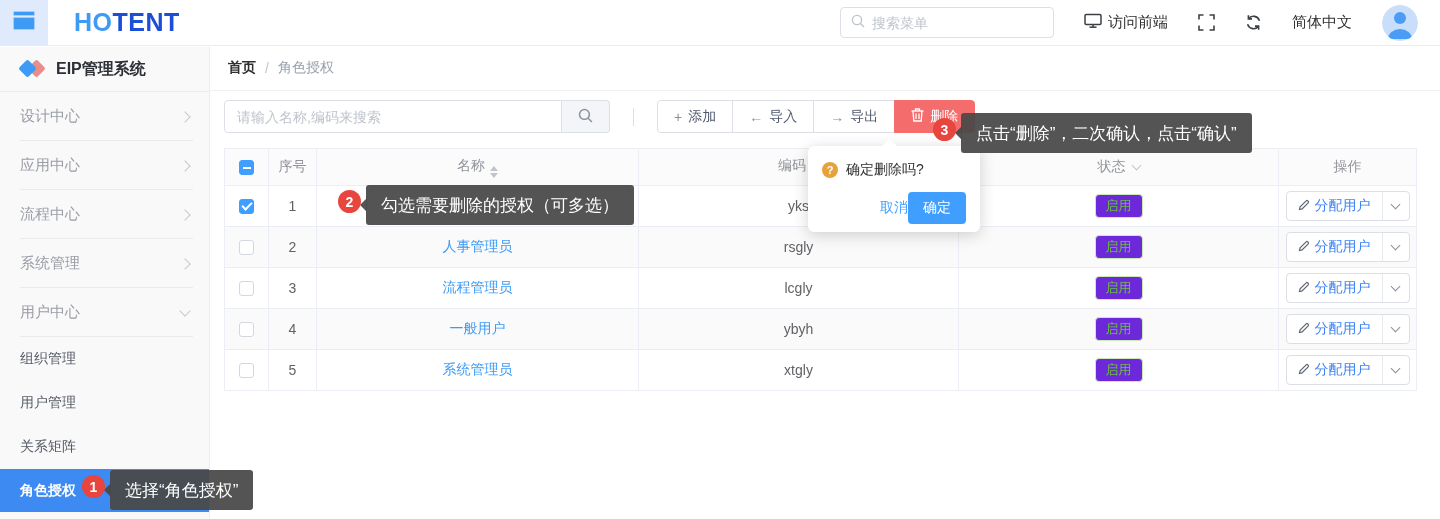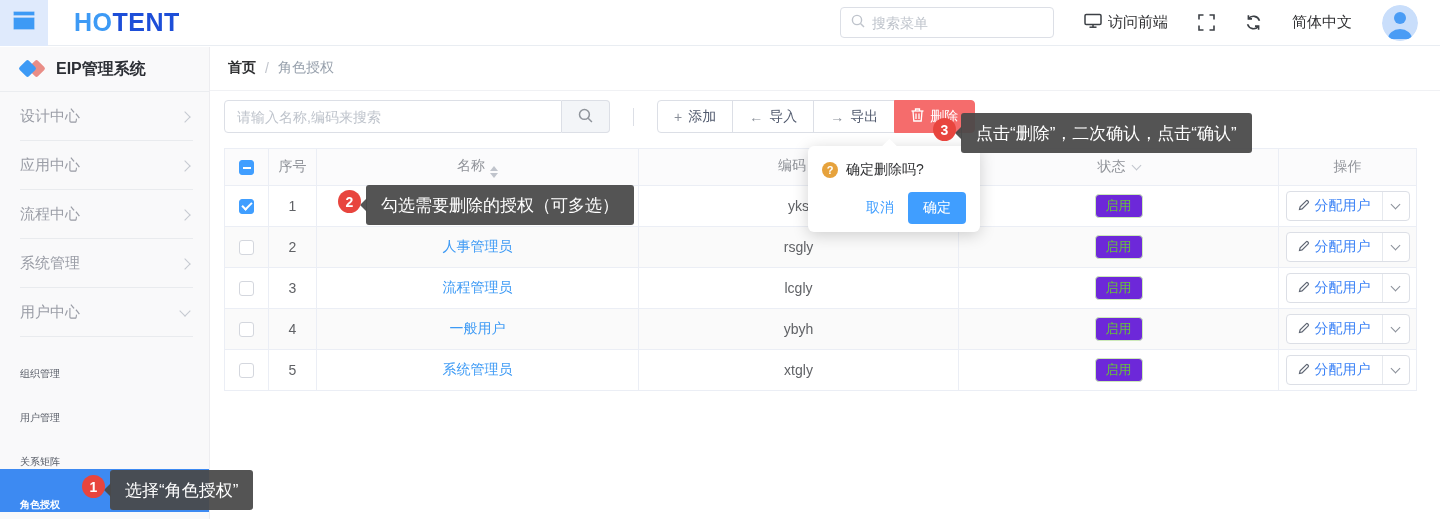--- a/index.html
+++ b/index.html
@@ -37,22 +37,22 @@
   .diamond.blue { left: 1px; background: #3d9af5; }
   .diamond.red  { left: 10px; background: #e98d86; }
   .sidebar-title { font-size: 16px; font-weight: bold; color: #2c2f35; }
   .menu-item { height: 49px; display: flex; align-items: center; justify-content: space-between;
                padding: 0 20px; font-size: 15px; color: #9a9da6; cursor: pointer; position: relative; }
   .menu-item::after { content: ""; position: absolute; left: 20px; right: 16px; bottom: 0;
                       border-bottom: 1px solid #e9ebee; }
   .chev { width: 8px; height: 8px; border-right: 1.6px solid #c5c9d0; border-top: 1.6px solid #c5c9d0; flex: none; }
   .chev.right { transform: rotate(45deg); }
   .chev.down  { transform: rotate(135deg); margin-top: -4px; }
-  .submenu-item { height: 44px; display: flex; align-items: flex-end; padding: 0 20px;
-                  font-size: 10px; color: #565b65; cursor: pointer; }
+  .submenu-item { height: 44px; display: flex; align-items: center; padding: 0 20px;
+                  font-size: 14px; color: #565b65; cursor: pointer; }
   .submenu-item.active { height: 43px; background: #3d8af2; color: #fff; font-weight: bold; }
 
   
   .main { margin-left: 210px; position: relative; background: #fff; }
   .breadcrumb { height: 45px; display: flex; align-items: center; gap: 9px;
                 padding-left: 18px; font-size: 14px; border-bottom: 1px solid #f0f1f4; }
   .bc-home { color: #303133; font-weight: bold; cursor: pointer; }
   .bc-sep { color: #c0c4cc; }
   .bc-current { color: #97a0ac; }
 
@@ -107,21 +107,21 @@
   
   .popover { position: absolute; left: 808px; top: 146px; width: 172px; height: 86px;
              background: #fff; border-radius: 6px; box-shadow: 0 3px 16px rgba(0,0,0,.18);
              padding: 15px 14px 0 14px; z-index: 20; }
   .popover::before { content: ""; position: absolute; top: -5px; left: 76px; width: 11px; height: 11px;
                      background: #fff; transform: rotate(45deg); }
   .popover-q { display: flex; align-items: center; gap: 8px; font-size: 14px; color: #303133; }
   .q-icon { width: 16px; height: 16px; border-radius: 50%; background: #e6a23c; color: #fff;
             font-size: 11px; font-weight: bold; display: flex; align-items: center;
             justify-content: center; flex: none; }
-  .popover-actions { display: flex; justify-content: flex-end; align-items: center; gap: 14px; margin-top: 13px; }
+  .popover-actions { display: flex; justify-content: flex-end; align-items: center; margin-top: 13px; }
   .btn-cancel { border: none; background: none; color: #409eff; font-size: 14px; cursor: pointer; }
   .btn-confirm { border: none; background: #409eff; color: #fff; font-size: 14px; border-radius: 4px;
                  padding: 7px 15px; cursor: pointer; }
 
   
   .step-badge { position: absolute; width: 23px; height: 23px; border-radius: 50%; background: #e8453e;
                 color: #fff; font-size: 14px; font-weight: bold; display: flex; align-items: center;
                 justify-content: center; z-index: 30; }
   .tooltip { position: absolute; height: 40px; background: rgba(73,73,73,.94); color: #fff;
              font-size: 17px; padding: 0 15px; border-radius: 3px; display: flex; align-items: center;

